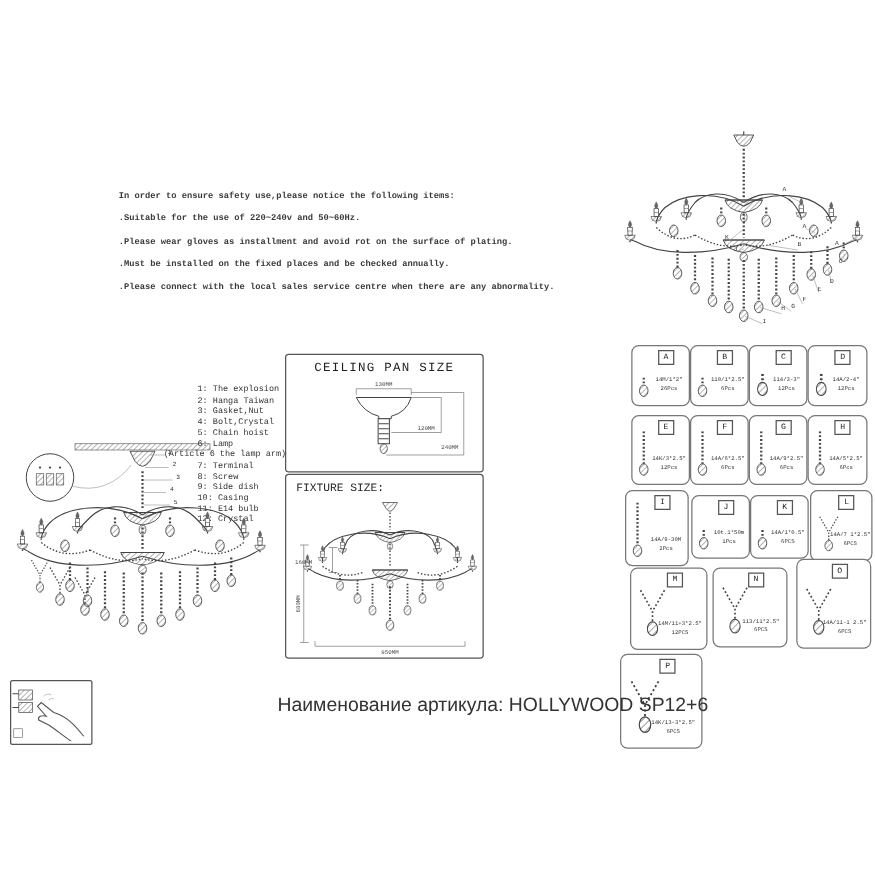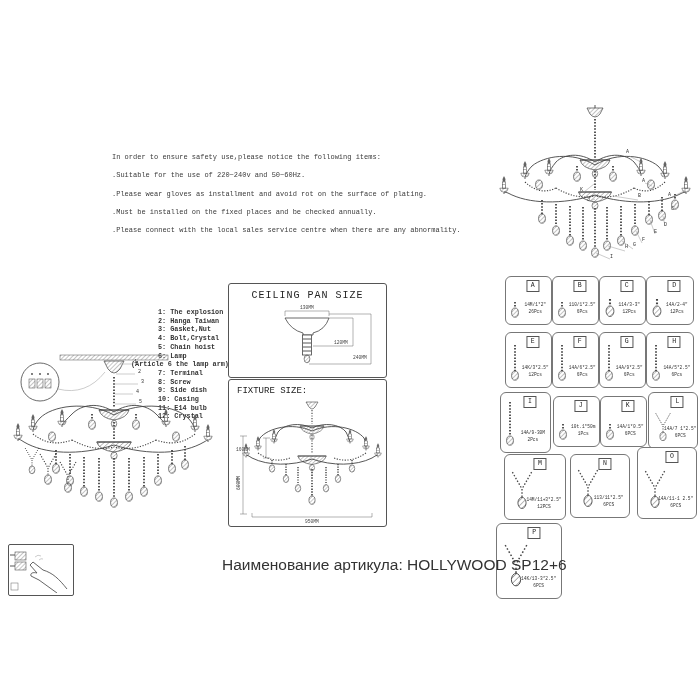--- a/index.html
+++ b/index.html
@@ -4,21 +4,21 @@
 <style>
   html,body{margin:0;padding:0;background:#fff;}
   .page{position:relative;width:700px;height:700px;background:#ffffff;overflow:hidden;
         font-family:"Liberation Sans",sans-serif;color:#222;}
   .abs{position:absolute;}
   .mono{font-family:"Liberation Mono",monospace;}
   .doc-title{font-size:16px;font-weight:500;color:#1e1e1e;letter-spacing:0.2px;}
   .safety{font-size:7px;color:#3a3a3a;}
   .safety div{line-height:18.3px;white-space:nowrap;}
   .plist{font-size:6.8px;color:#333;}
-  .plist div{line-height:8.7px;white-space:nowrap;font-weight:bold;}
+  .plist div{line-height:8.7px;white-space:nowrap;}
   .plist .outdent{margin-left:-27px;}
   .cbox{border:1px solid #555;border-radius:3px;background:#fff;}
   .cbox-title{font-size:10px;letter-spacing:1px;color:#222;text-align:center;margin-top:6px;}
   .cbox-label{font-size:9px;color:#222;margin:6px 0 0 8px;}
   .article{font-size:15.5px;color:#333;}
   
   .cell{position:absolute;border:1px solid #777;border-radius:6px;background:#fff;}
   .cl{position:absolute;top:3px;left:55%;transform:translateX(-35%);width:11px;height:10px;
       border:1px solid #555;font-size:6.5px;line-height:10px;text-align:center;color:#222;
       font-family:"Liberation Mono",monospace;}
@@ -93,21 +93,21 @@
       <line x1="-15" y1="0" x2="15" y2="0" class="ln"></line>
       <path d="M-15,0 Q-13,8 0,10 Q13,8 15,0 Z" fill="url(#hatch)" stroke="#444" stroke-width="0.7"></path>
       <use href="#drop" transform="translate(0,10) scale(0.8)"></use>
     </g>
   </defs>
 </svg>
 
 <div class="page">
 
 
-  <div class="abs safety mono" style="left:112px;top:148px;">
+  <div class="abs safety mono" style="left:95px;top:148px;font-weight:bold;">
     <div>In order to ensure safety use,please notice the following items:</div>
     <div>.Suitable for the use of 220~240v and 50~60Hz.</div>
     <div>.Please wear gloves as installment and avoid rot on the surface of plating.</div>
     <div>.Must be installed on the fixed places and be checked annually.</div>
     <div>.Please connect with the local sales service centre when there are any abnormality.</div>
   </div>
 
   <div class="abs plist mono" style="left:158px;top:308px;">
     <div>1: The explosion</div>
     <div>2: Hanga Taiwan</div>

